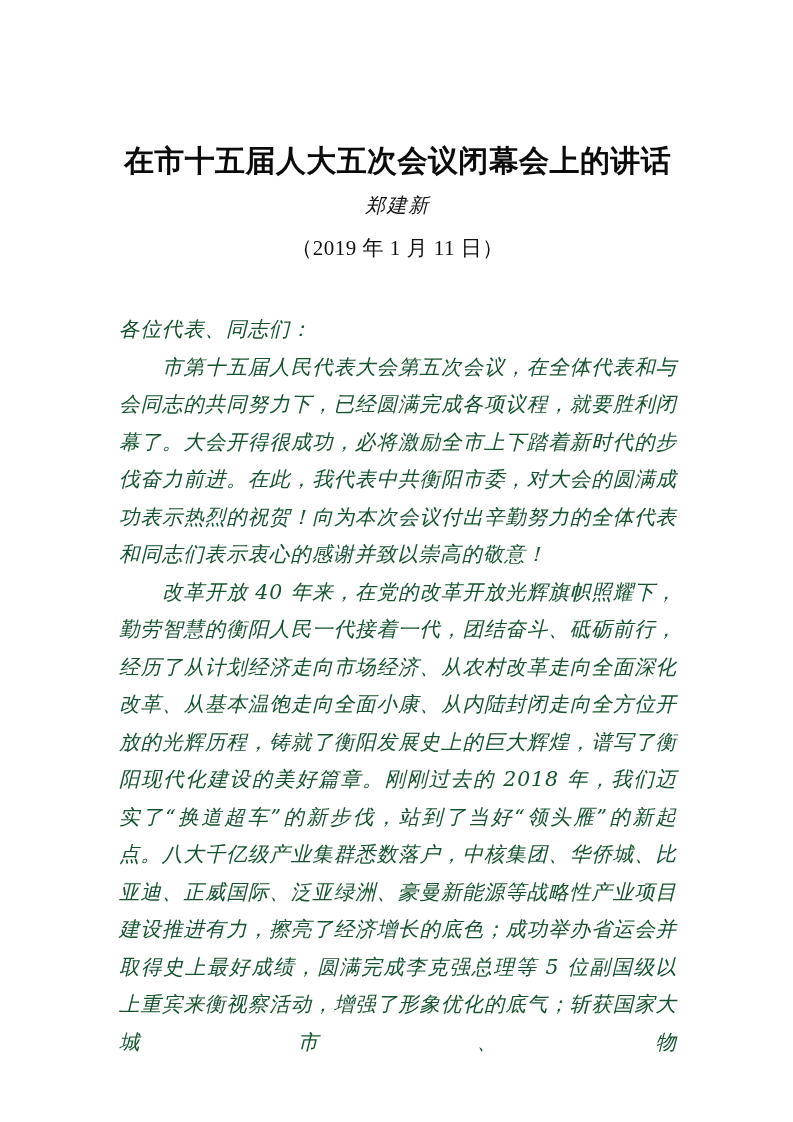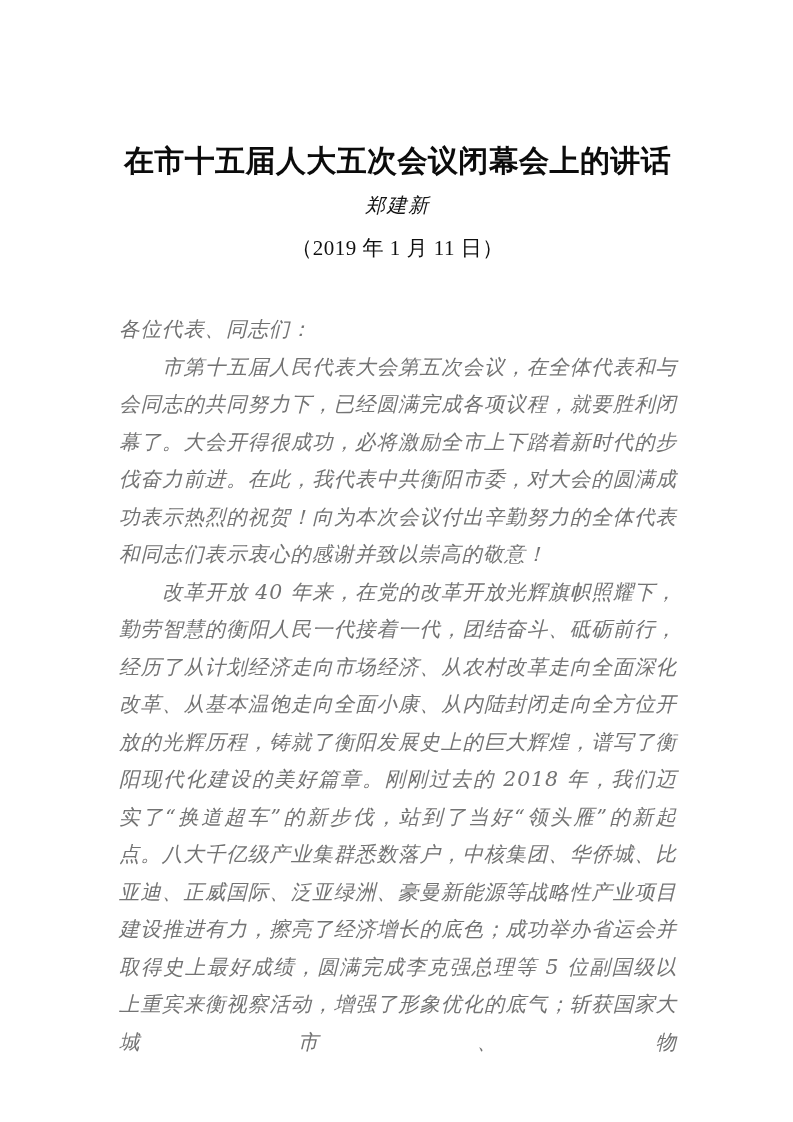--- a/index.html
+++ b/index.html
@@ -58,21 +58,21 @@
     position: absolute;
     left: 118px;
     top: 303px;
     width: 558px;
   }
   .para {
     font-family: "DejaVu Serif", "Liberation Serif", serif;
     font-style: italic;
     font-size: 20.5px;
     line-height: 37.5px;
-    color: #737373;
+    color: #14532d;
     text-align: justify;
     text-justify: inter-character;
     letter-spacing: 0.9px;
     margin: 0;
     word-break: break-all;
     text-align-last: left;
   }
   .para.indent {
     text-indent: 43px;
     font-style: italic;

